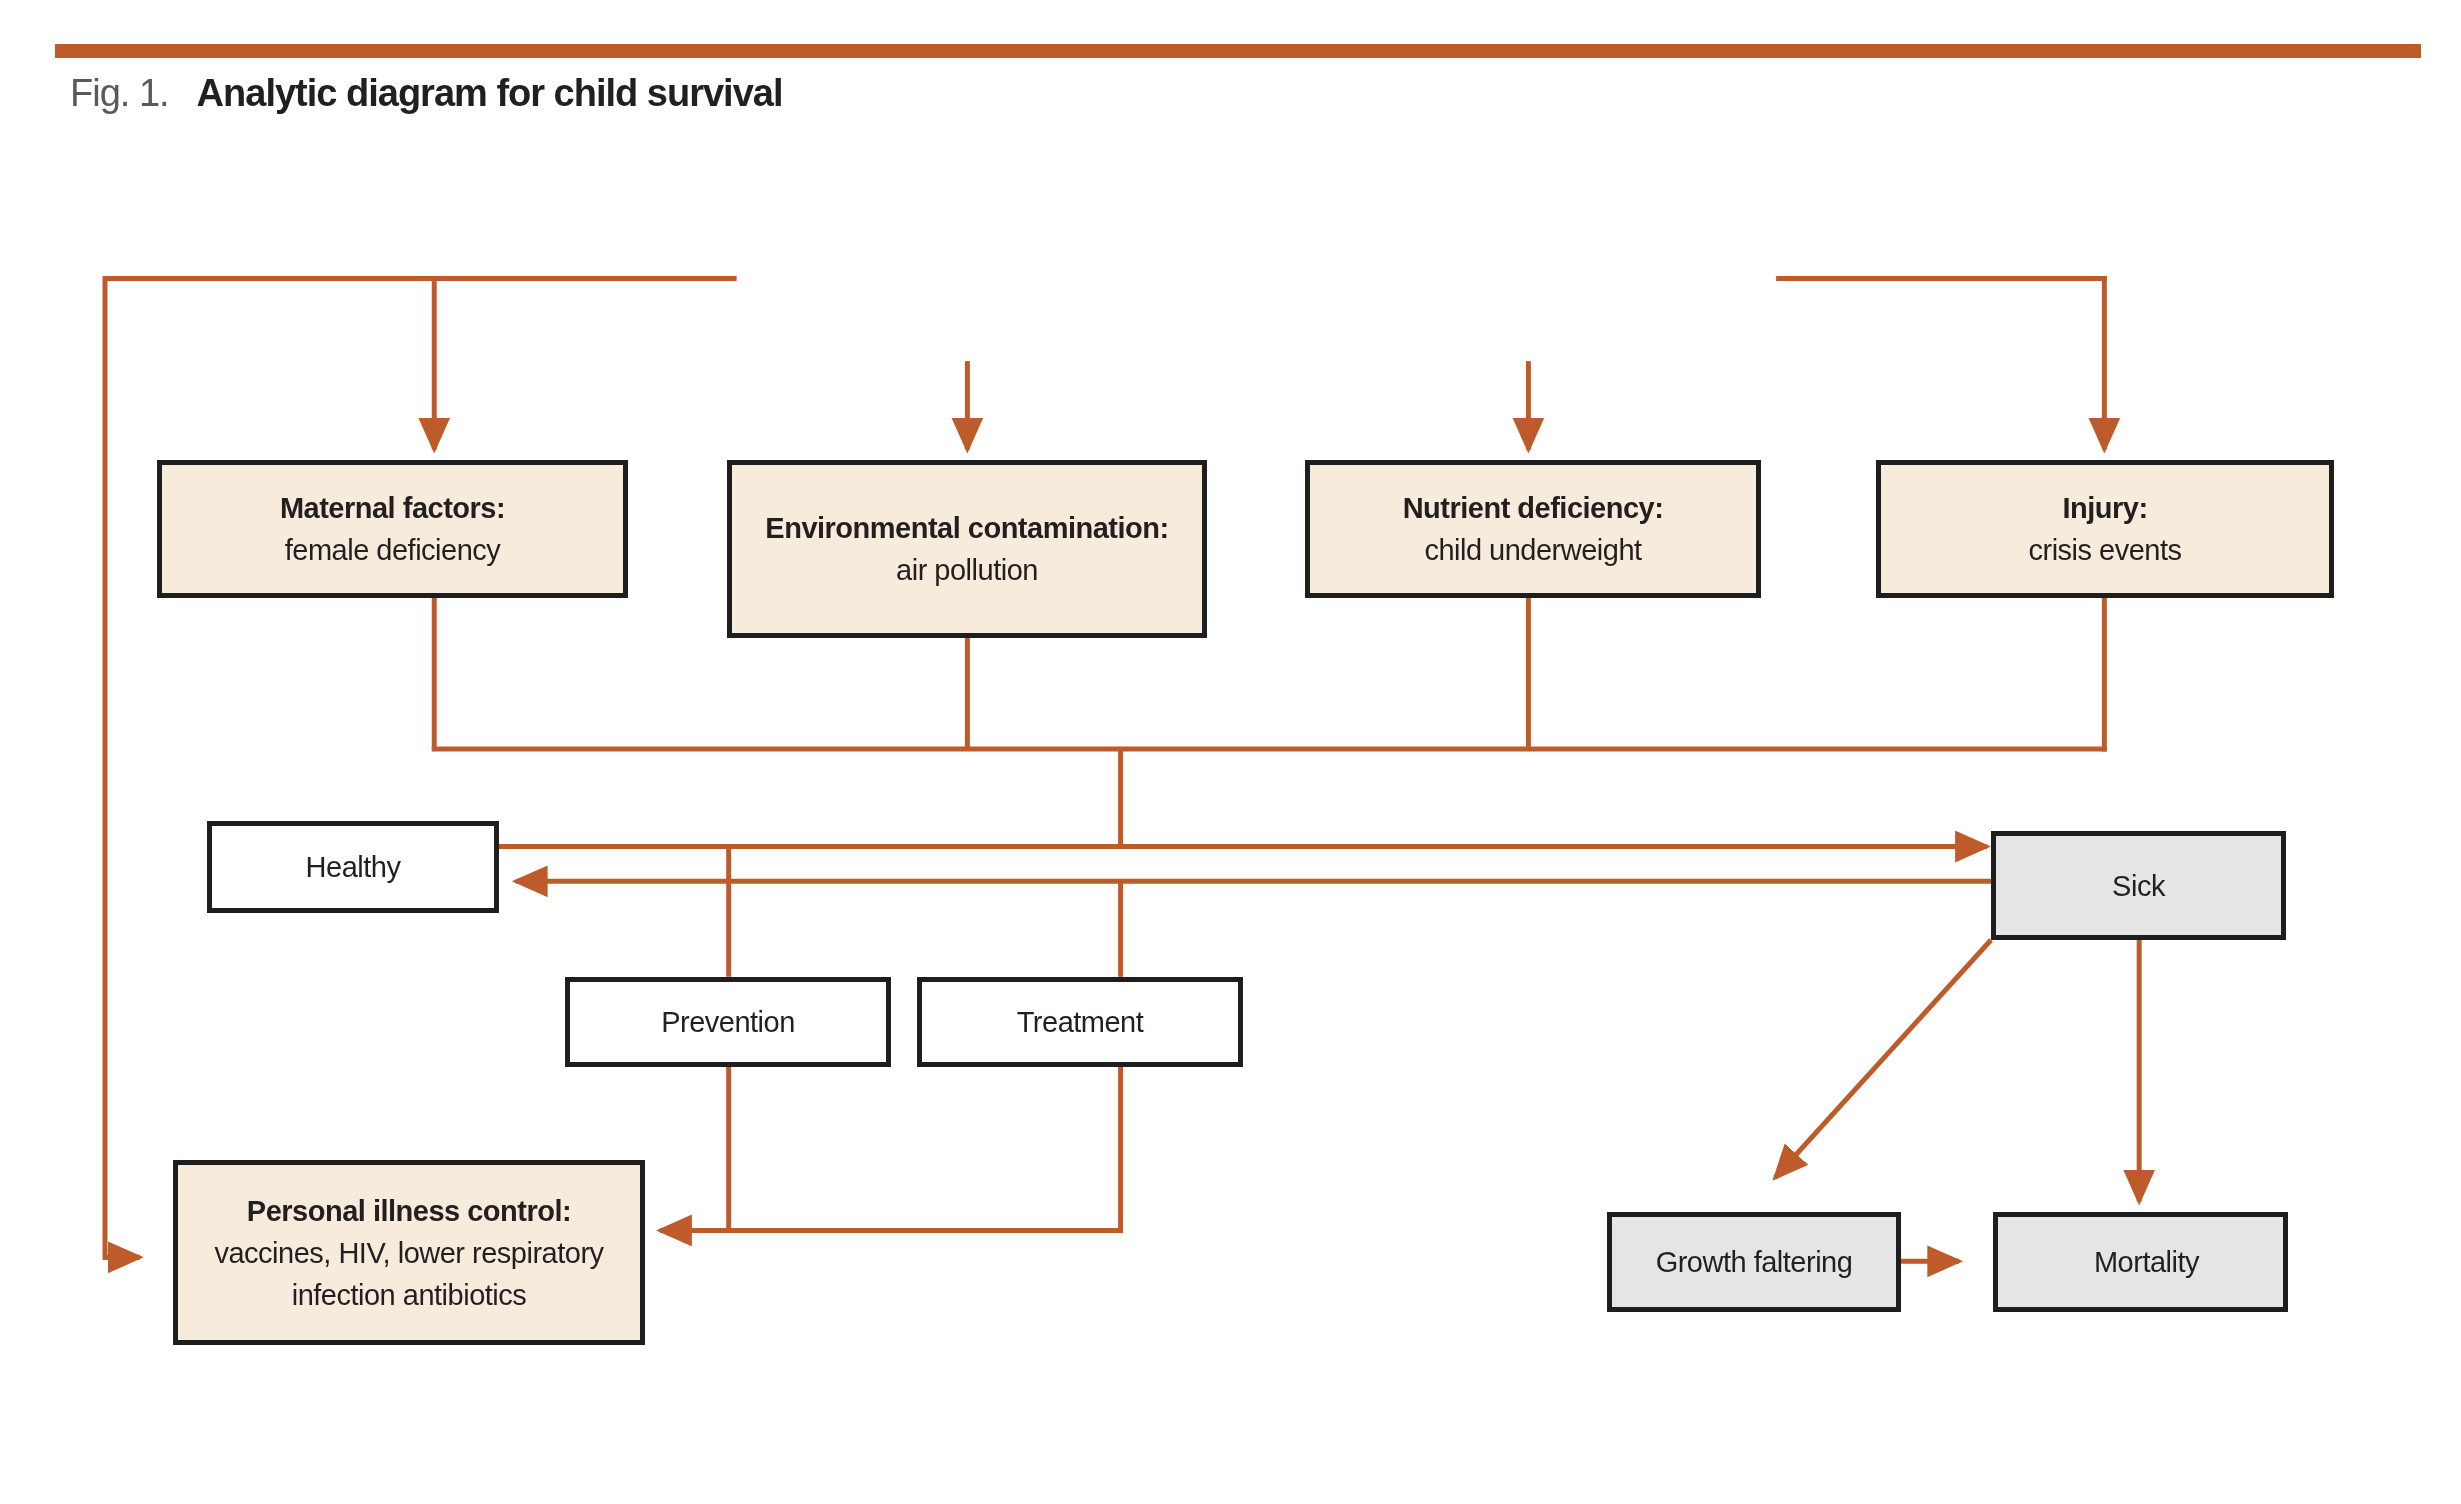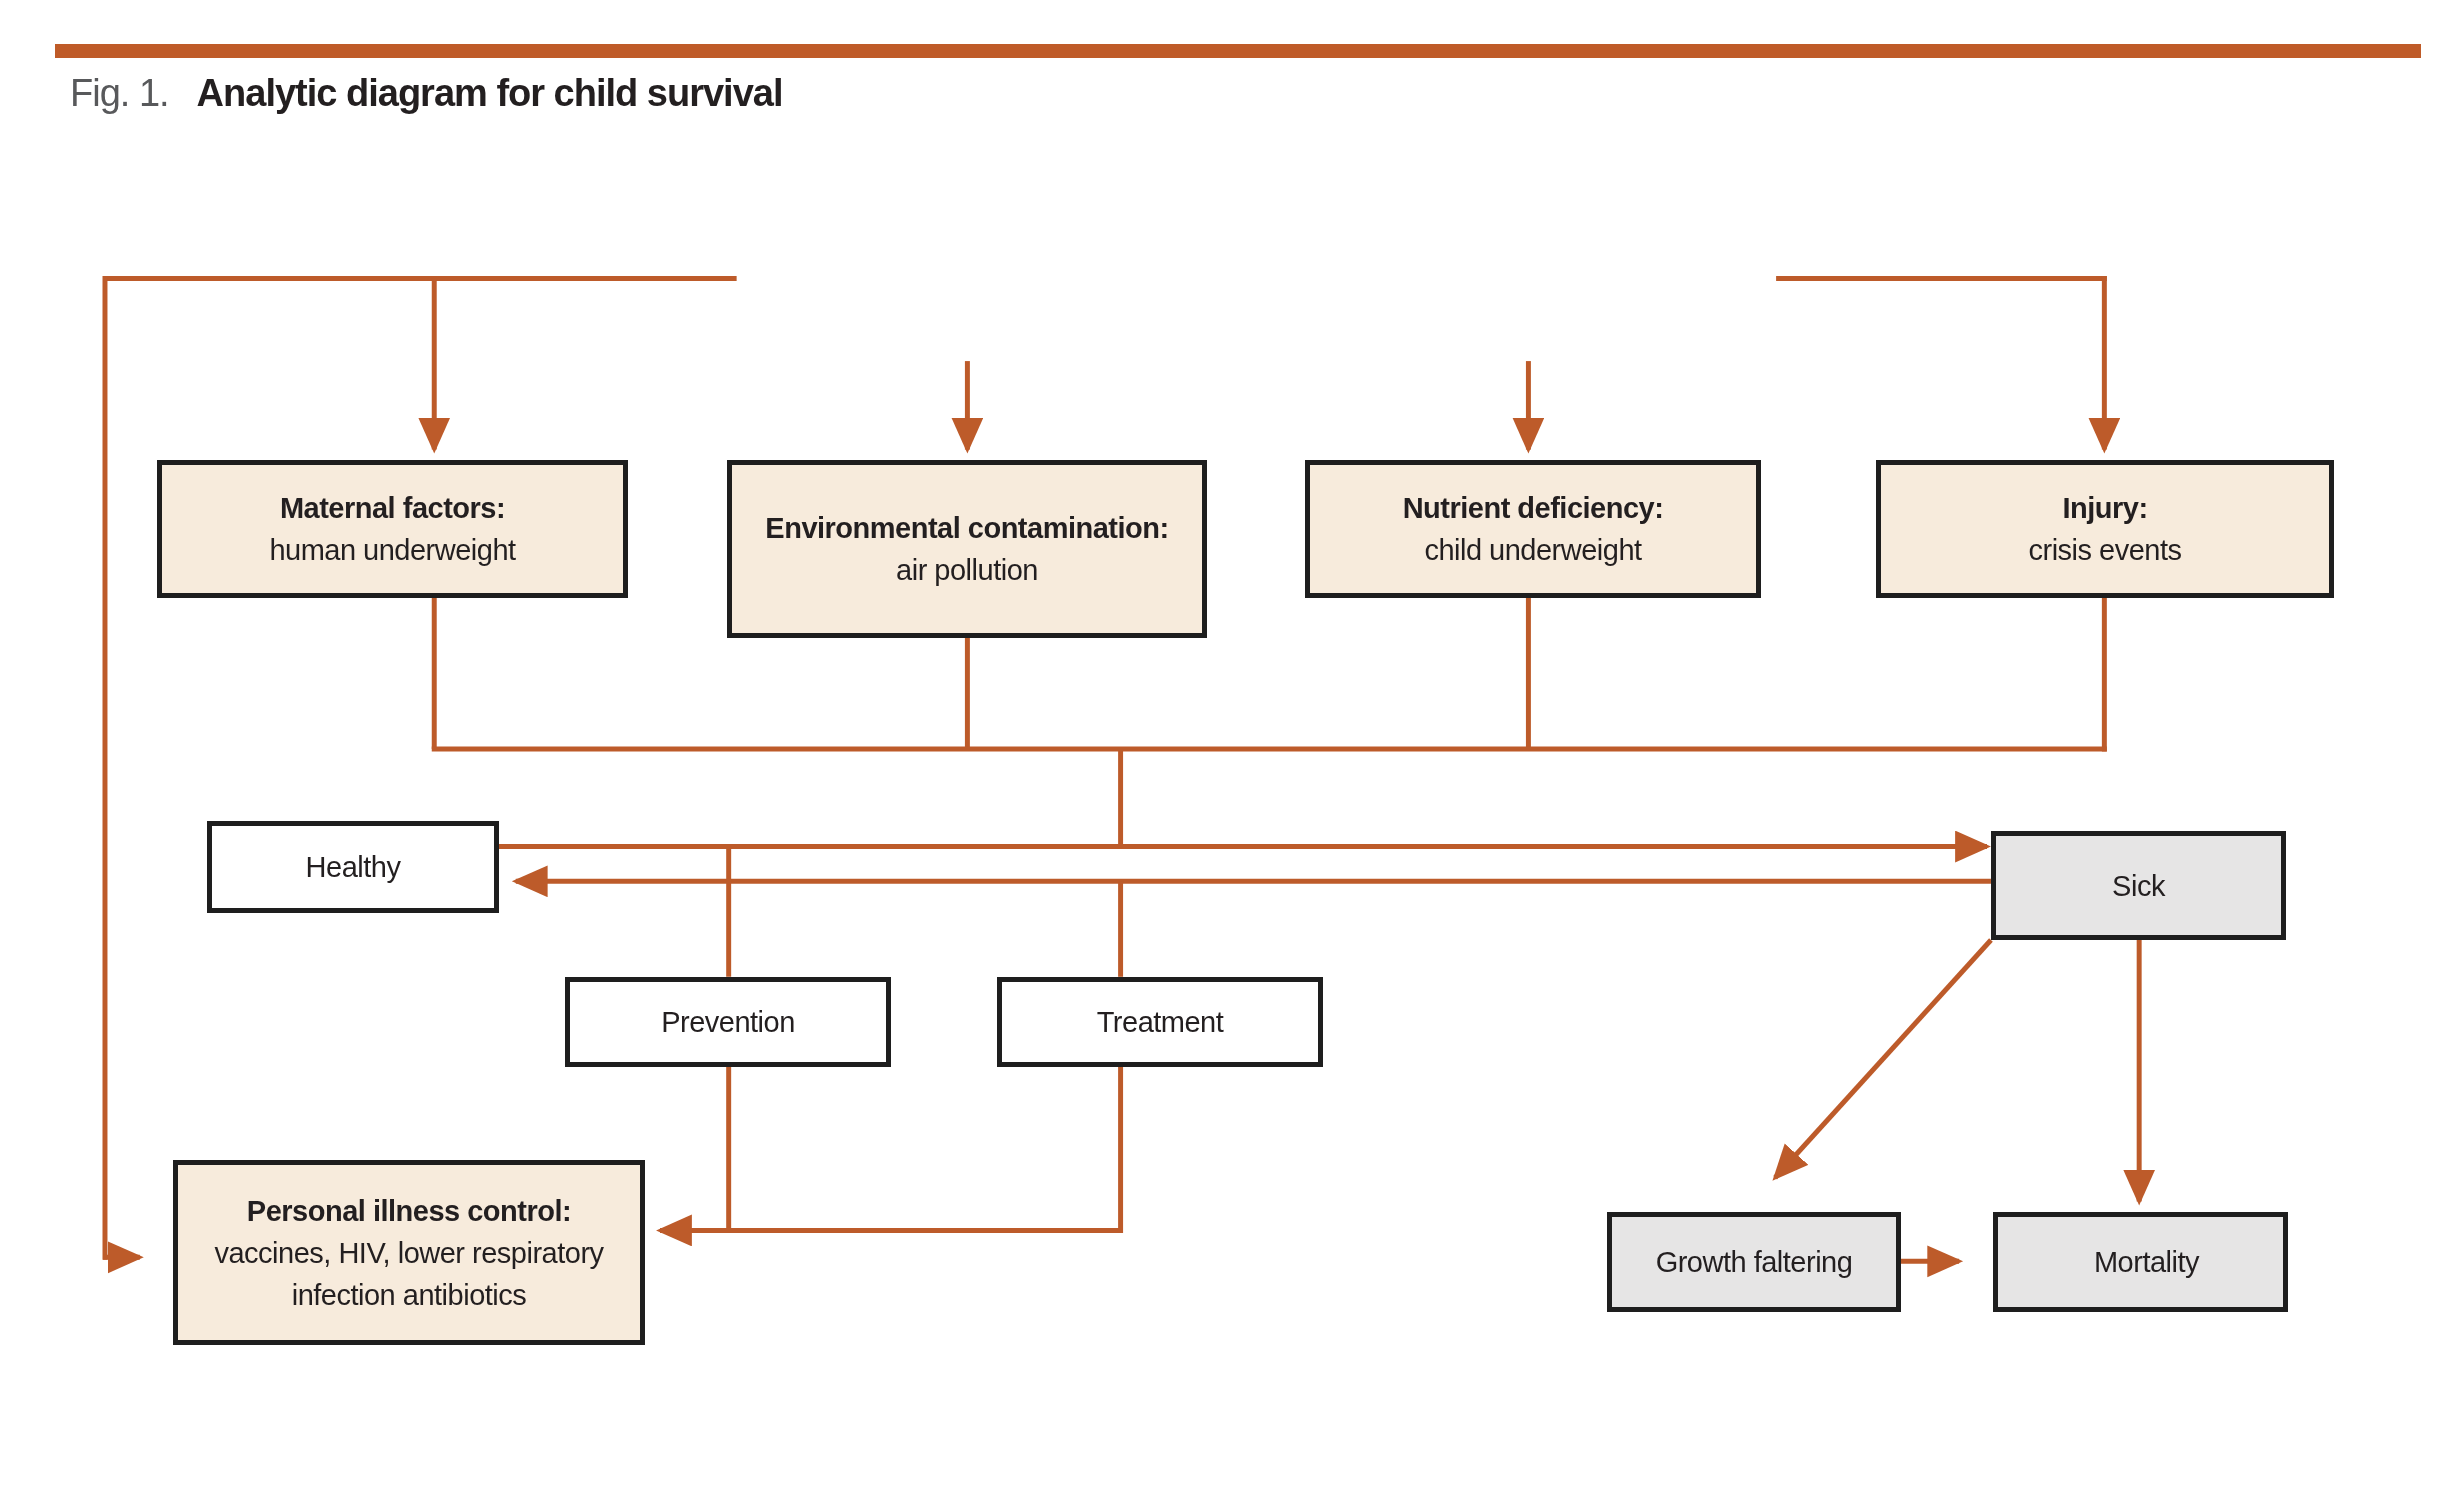--- a/index.html
+++ b/index.html
@@ -72,21 +72,21 @@
 
       <line x1="2150" y1="945" x2="2150" y2="1208" marker-end="url(#arr)"></line>
       <line x1="2001" y1="945" x2="1784" y2="1184" marker-end="url(#arr)"></line>
       <line x1="1910" y1="1268" x2="1969" y2="1268" marker-end="url(#arr)"></line>
     </g>
   </svg>
 
 
   <div class="node beige" style="left:157px;top:460px;width:471px;height:138px;">
     <div class="nt">Maternal factors:</div>
-    <div class="ns">human underweight</div>
+    <div class="ns">female deficiency</div>
   </div>
 
   <div class="node beige" style="left:727px;top:460px;width:480px;height:178px;">
     <div class="nt">Environmental contamination:</div>
     <div class="ns">air pollution</div>
   </div>
 
   <div class="node beige" style="left:1305px;top:460px;width:456px;height:138px;">
     <div class="nt">Nutrient deficiency:</div>
     <div class="ns">child underweight</div>
@@ -102,21 +102,21 @@
   </div>
 
   <div class="node gray single" style="left:1991px;top:831px;width:295px;height:109px;">
     <div class="nt">Sick</div>
   </div>
 
   <div class="node single" style="left:565px;top:977px;width:326px;height:90px;">
     <div class="nt">Prevention</div>
   </div>
 
-  <div class="node single" style="left:997px;top:977px;width:326px;height:90px;align-items:center;">
+  <div class="node single" style="left:917px;top:977px;width:326px;height:90px;align-items:center;">
     <div class="nt">Treatment</div>
   </div>
 
   <div class="node beige" style="left:173px;top:1160px;width:472px;height:185px;">
     <div class="nt">Personal illness control:</div>
     <div class="ns">vaccines, HIV, lower respiratory</div>
     <div class="ns">infection antibiotics</div>
   </div>
 
   <div class="node gray single" style="left:1607px;top:1212px;width:294px;height:100px;">

